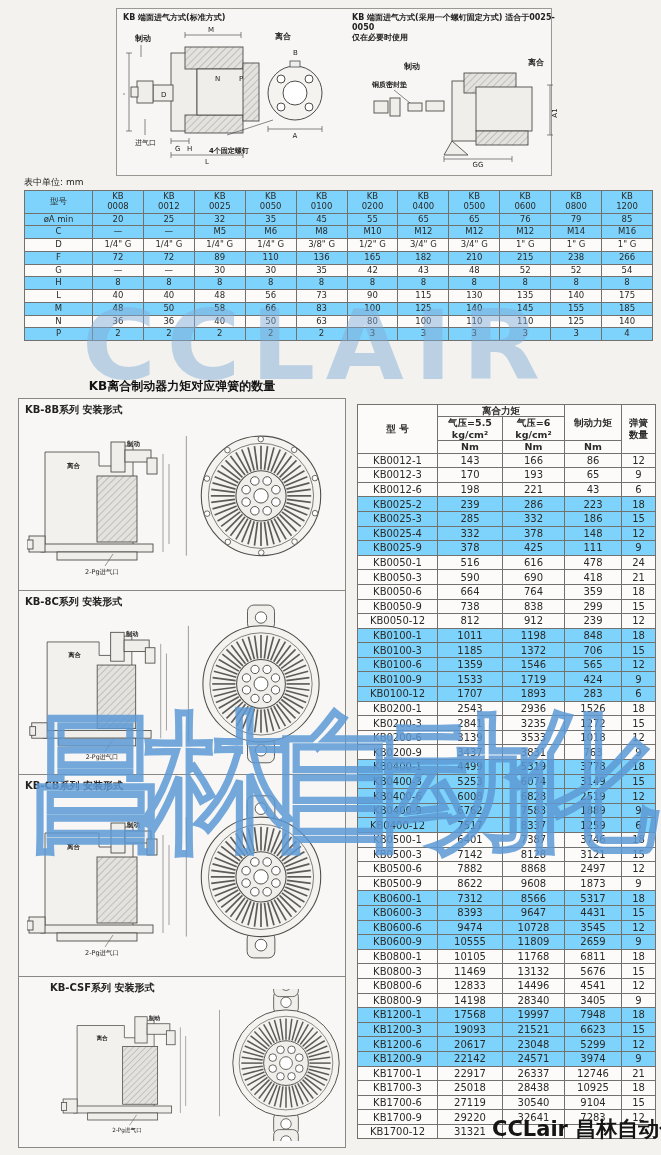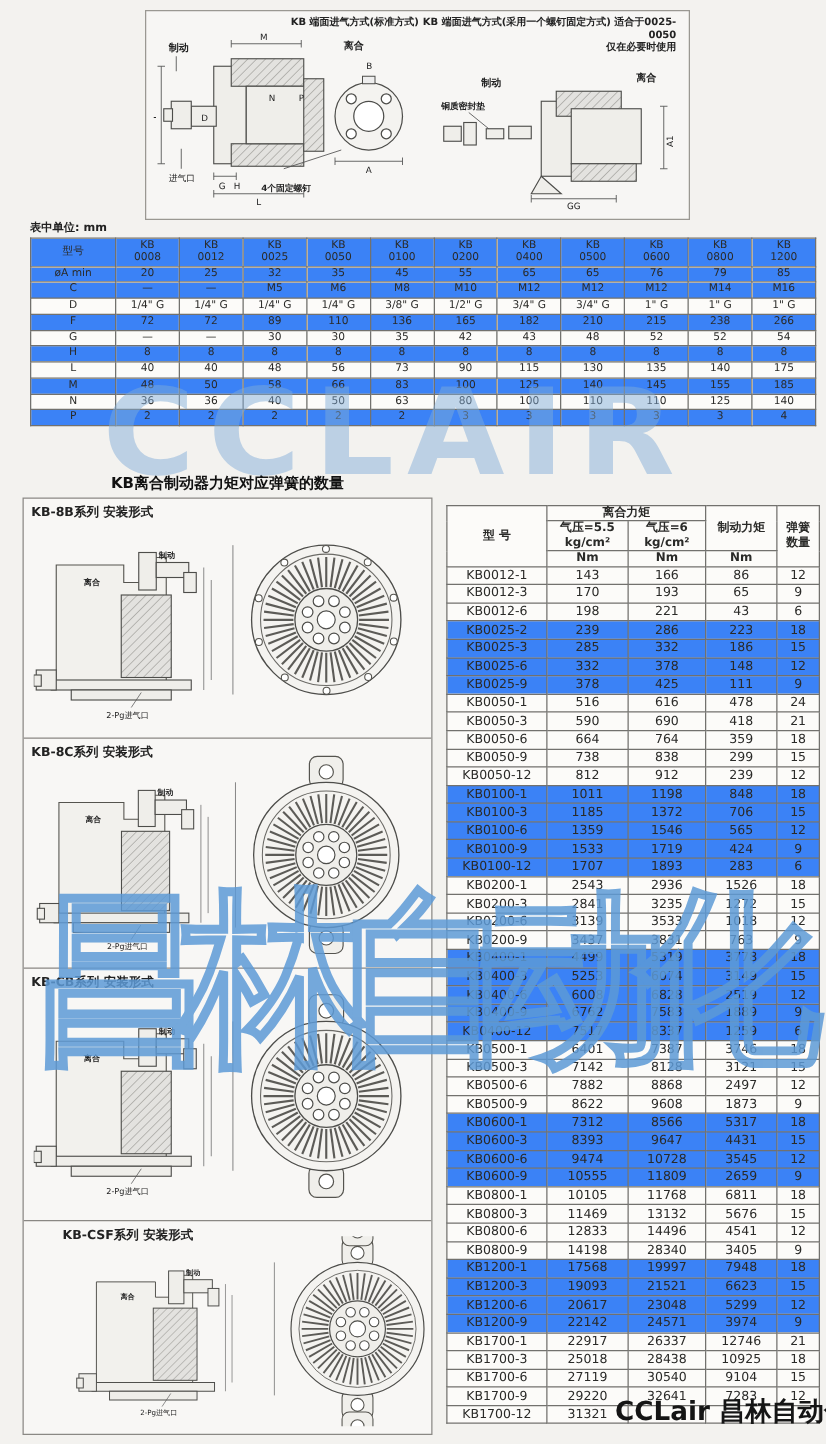--- a/index.html
+++ b/index.html
@@ -11,37 +11,37 @@
     position:relative;
     overflow:hidden;
   }
   .page{position:absolute;inset:0;}
 
   
   .diagram-box{
     position:absolute;left:116px;top:8px;width:436px;height:168px;
     background:#f7f6f4;border:1px solid #9a9892;box-sizing:border-box;
   }
-  .diag-title{font-size:8px;font-weight:bold;color:#222;line-height:1.25;text-align:right;}
+  .diag-title{font-size:8px;font-weight:bold;color:#222;line-height:1.25;}
   .diag-left{position:absolute;left:6px;top:4px;width:212px;height:158px;}
-  .diag-right{position:absolute;left:216px;top:4px;width:208px;height:158px;}
+  .diag-right{position:absolute;left:235px;top:4px;width:208px;height:158px;}
   .diag svg{display:block;}
 
-  .unit-note{position:absolute;left:24px;top:176px;font-size:9px;font-weight:bold;color:#222;}
+  .unit-note{position:absolute;left:24px;top:176px;font-size:9px;font-weight:normal;color:#222;}
 
   
   .spec-table{position:absolute;left:24px;top:190px;width:629px;}
   table{border-collapse:collapse;width:100%;table-layout:fixed;}
   .spec-table table{border:1.5px solid #4a4a48;}
   .spec-table th,.spec-table td{
     border:1px solid #72716e;font-size:8.5px;text-align:center;
     padding:1px 0;line-height:1.15;font-weight:normal;color:#2a2a28;
     white-space:pre-line;overflow:hidden;
   }
-  .shade{background:#3b82f6;}
+  .shade{background:#7dd3fc;}
   .nos{background:#fcfbf9;}
 
   
   .sec-heading{position:absolute;font-size:12px;font-weight:bold;color:#111;text-align:center;}
   .sec-heading.left{left:18px;top:378px;width:328px;}
   .sec-heading.right{left:356px;top:378px;width:300px;}
 
   
   .panels{
     position:absolute;left:18px;top:398px;width:328px;
@@ -784,21 +784,21 @@
             <td>18</td>
           </tr>
           <tr class="shade">
             <td>KB0025-3</td>
             <td>285</td>
             <td>332</td>
             <td>186</td>
             <td>15</td>
           </tr>
           <tr class="shade">
-            <td>KB0025-6</td>
+            <td>KB0025-4</td>
             <td>332</td>
             <td>378</td>
             <td>148</td>
             <td>12</td>
           </tr>
           <tr class="shade">
             <td>KB0025-9</td>
             <td>378</td>
             <td>425</td>
             <td>111</td>

